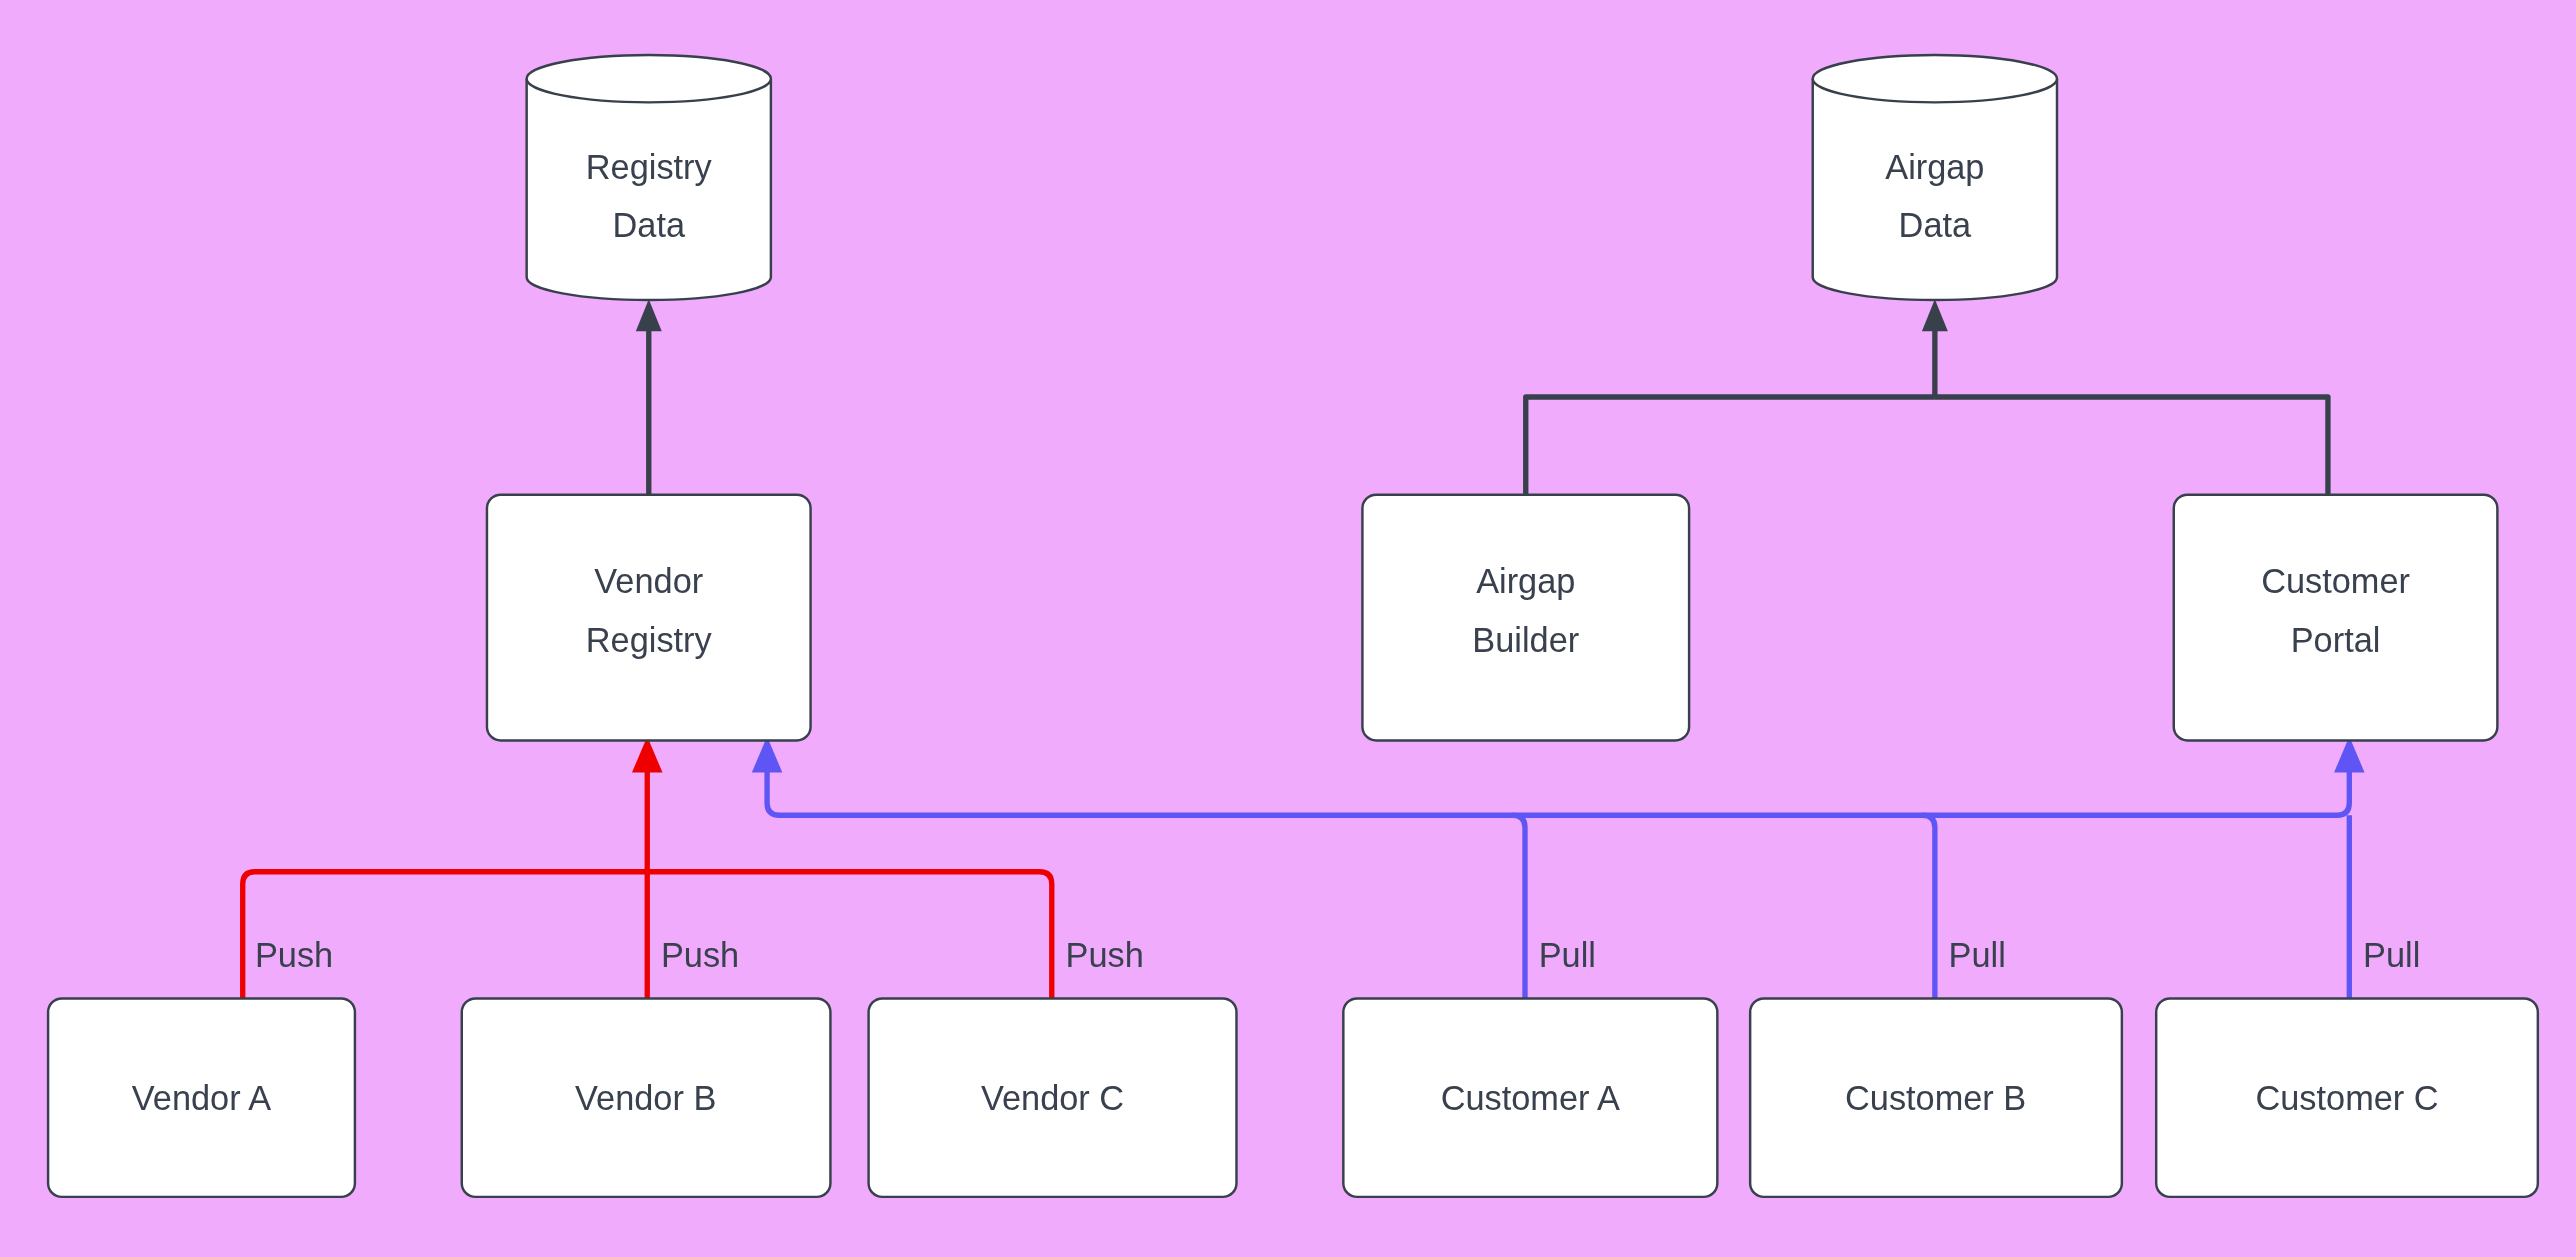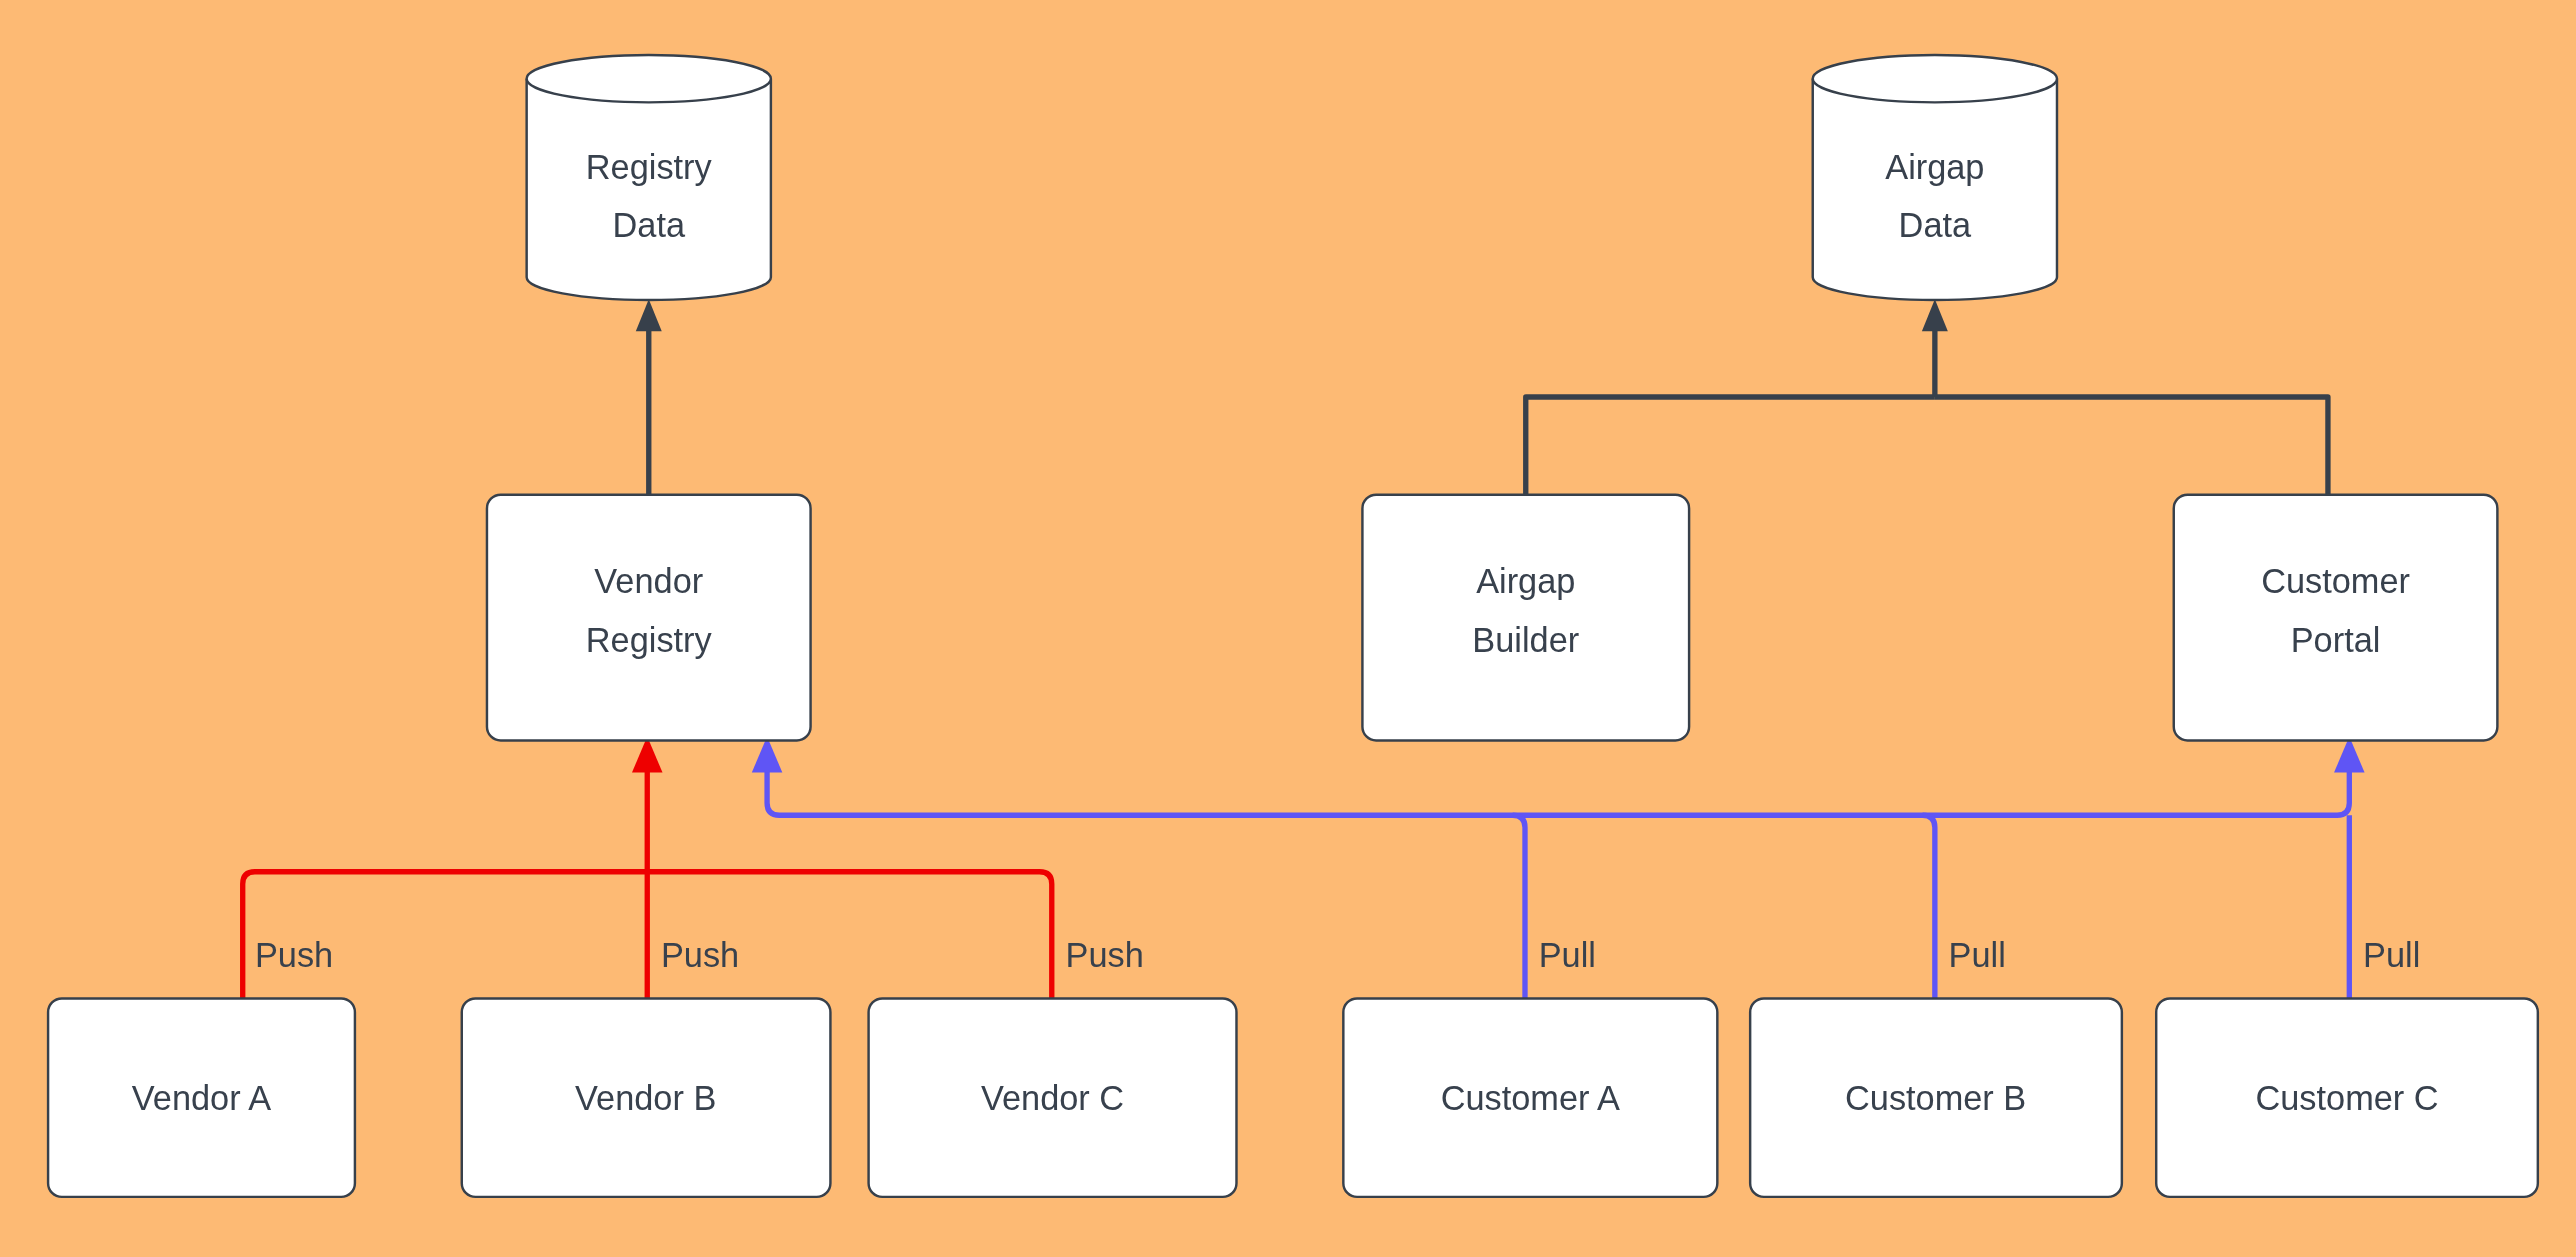--- a/index.html
+++ b/index.html
@@ -11,21 +11,21 @@
   body {
     width: 2576px;
     height: 1258px;
     font-family: "Liberation Sans", sans-serif;
     overflow: hidden;
   }
   #diagram-root {
     position: relative;
     width: 2576px;
     height: 1258px;
-    background: #fdba74;
+    background: #f0abfc;
   }
   svg#diagram-canvas {
     display: block;
     width: 2576px;
     height: 1258px;
   }
   .node-shape {
     fill: #ffffff;
     stroke: #37404b;
     stroke-width: 3.2;

